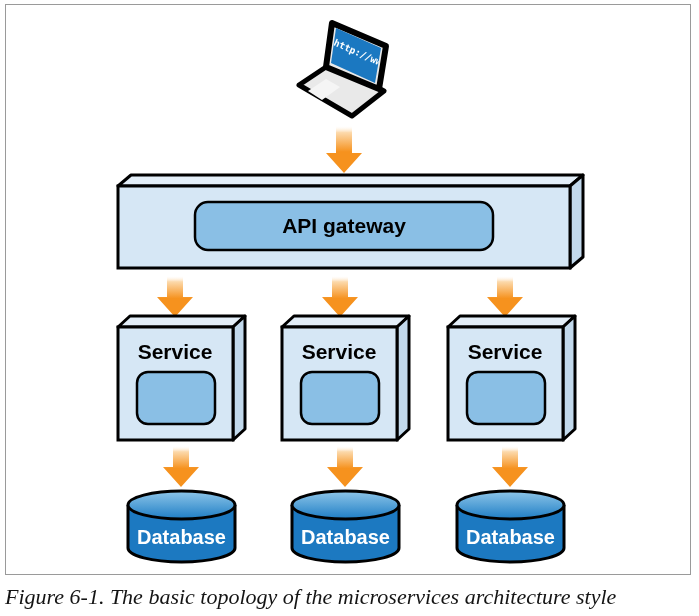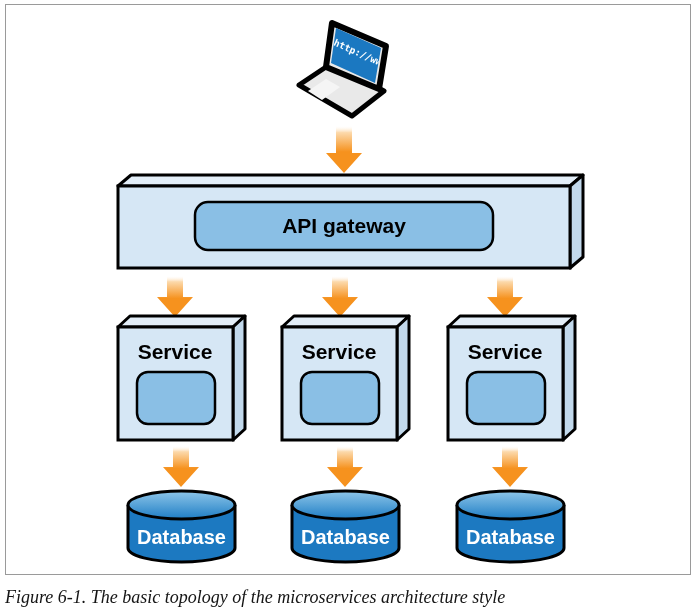--- a/index.html
+++ b/index.html
@@ -30,21 +30,21 @@
     left: 0;
     top: 0;
   }
   .figure-caption {
     position: absolute;
     left: 5px;
     top: 584px;
     width: 690px;
     font-family: "Liberation Serif", serif;
     font-style: italic;
-    font-size: 18px;
+    font-size: 22px;
     line-height: 26px;
     color: #141414;
     white-space: nowrap;
   }
   svg text.box-label {
     font-family: "Liberation Sans", sans-serif;
     font-weight: 700;
     fill: #000000;
   }
   svg text.db-label {

